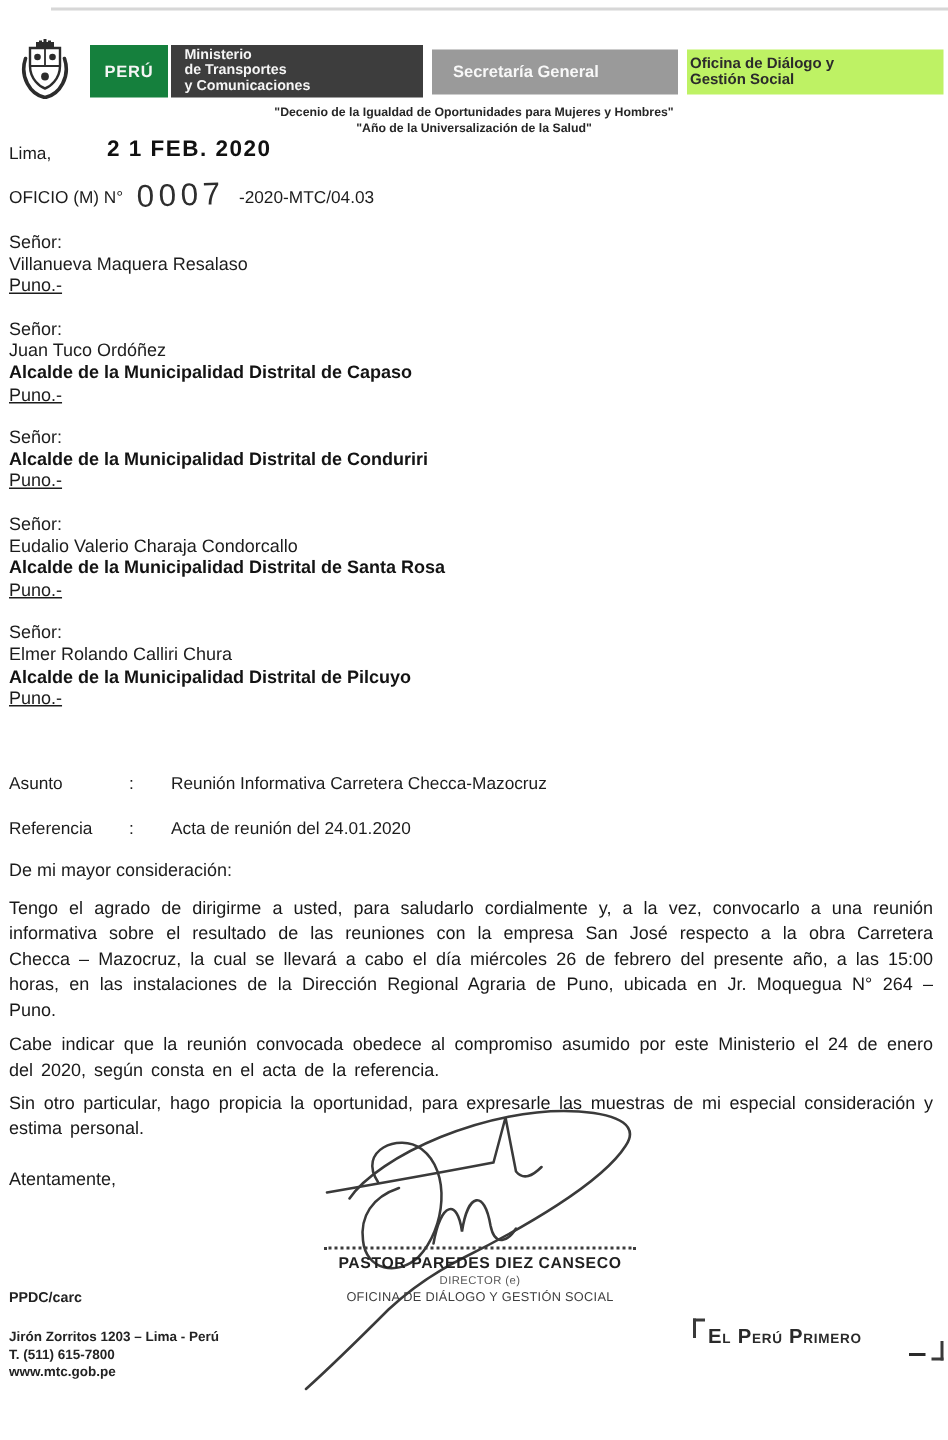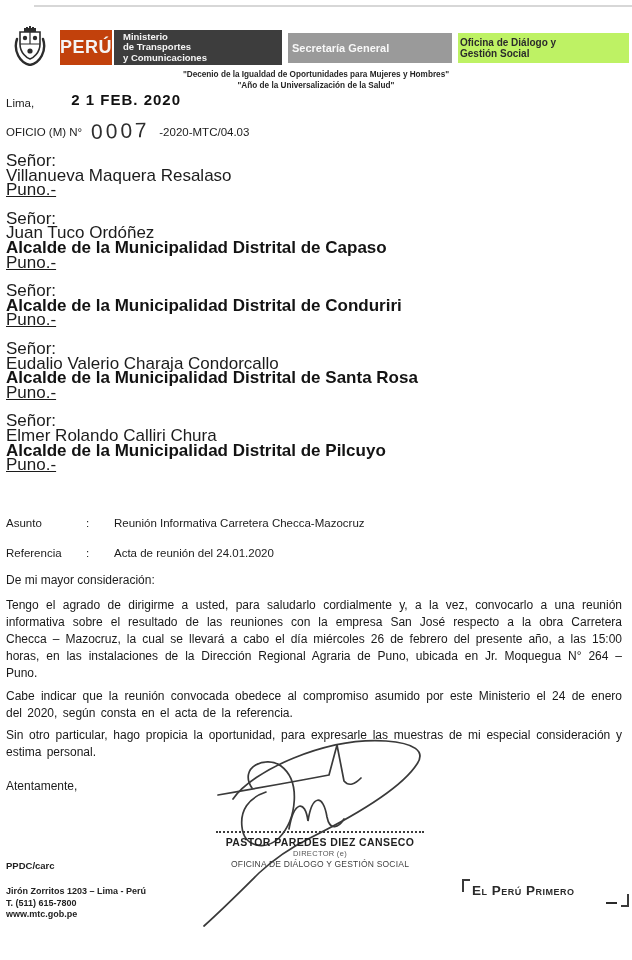--- a/index.html
+++ b/index.html
@@ -7,47 +7,47 @@
   .page {
     position:relative; width:632px; height:960px; margin:0 auto;
     background:#ffffff; overflow:hidden; color:#1c1c1c;
     font-family:"Liberation Sans", sans-serif;
   }
   .scan-line { position:absolute; top:5px; left:34px; right:0; height:2px; background:#bdbdbd; opacity:.6; }
 
   
   .escudo { position:absolute; left:12px; top:26px; }
   .hbox { position:absolute; color:#f5f5f5; overflow:hidden; }
-  .box-peru { left:60px; top:30px; width:52px; height:35px; background:#c2410c;
+  .box-peru { left:60px; top:30px; width:52px; height:35px; background:#15803d;
     display:flex; align-items:center; justify-content:center;
-    font-size:18px; font-weight:bold; letter-spacing:.5px; }
+    font-size:11px; font-weight:bold; letter-spacing:.5px; }
   .box-ministry { left:114px; top:30px; width:168px; height:35px; background:#3d3d3d;
     display:flex; flex-direction:column; justify-content:center; padding-left:9px;
     font-size:9.5px; font-weight:bold; line-height:10.5px; }
   .box-secretaria { left:288px; top:33px; width:164px; height:30px; background:#9a9a9a;
-    display:flex; align-items:center; padding-left:4px;
+    display:flex; align-items:center; padding-left:14px;
     font-size:11px; font-weight:bold; color:#f8f8f8; }
   .box-oficina { left:458px; top:33px; width:171px; height:30px; background:#bef264;
     display:flex; flex-direction:column; justify-content:center; padding-left:2px;
     font-size:10px; font-weight:bold; line-height:11px; color:#2b2b2b; }
   .mottos { position:absolute; top:69px; left:0; width:100%; text-align:center;
     font-size:8.2px; font-weight:bold; color:#262626; line-height:11px; }
 
   
   .dateline { position:absolute; top:93px; left:6px; font-size:11.5px; }
   .city { vertical-align:baseline; }
   .date-stamp { display:inline-block; margin-left:34px; font-size:15px; font-weight:bold;
     letter-spacing:1px; color:#111; transform:translateY(-2px); }
   .oficio-line { position:absolute; top:117px; left:6px; font-size:11.5px; }
   .oficio-num { display:inline-block; font-size:21px; font-weight:400; color:#2e2e2e;
     letter-spacing:3px; margin:0 6px 0 6px; transform:rotate(-2deg) translateY(2px); }
 
   
   .recipients { position:absolute; top:154px; left:6px; right:10px; }
-  .recipient { margin-bottom:14px; font-size:17px; line-height:14.6px; }
+  .recipient { margin-bottom:14px; font-size:12px; line-height:14.6px; }
   .r-title { font-weight:bold; color:#131313; }
   .r-region { text-decoration:underline; }
 
   
   .meta-row { position:absolute; left:6px; display:grid; grid-template-columns:80px 28px auto;
     font-size:11.5px; }
   .meta-asunto { top:517px; }
   .meta-ref { top:547px; }
 
   

